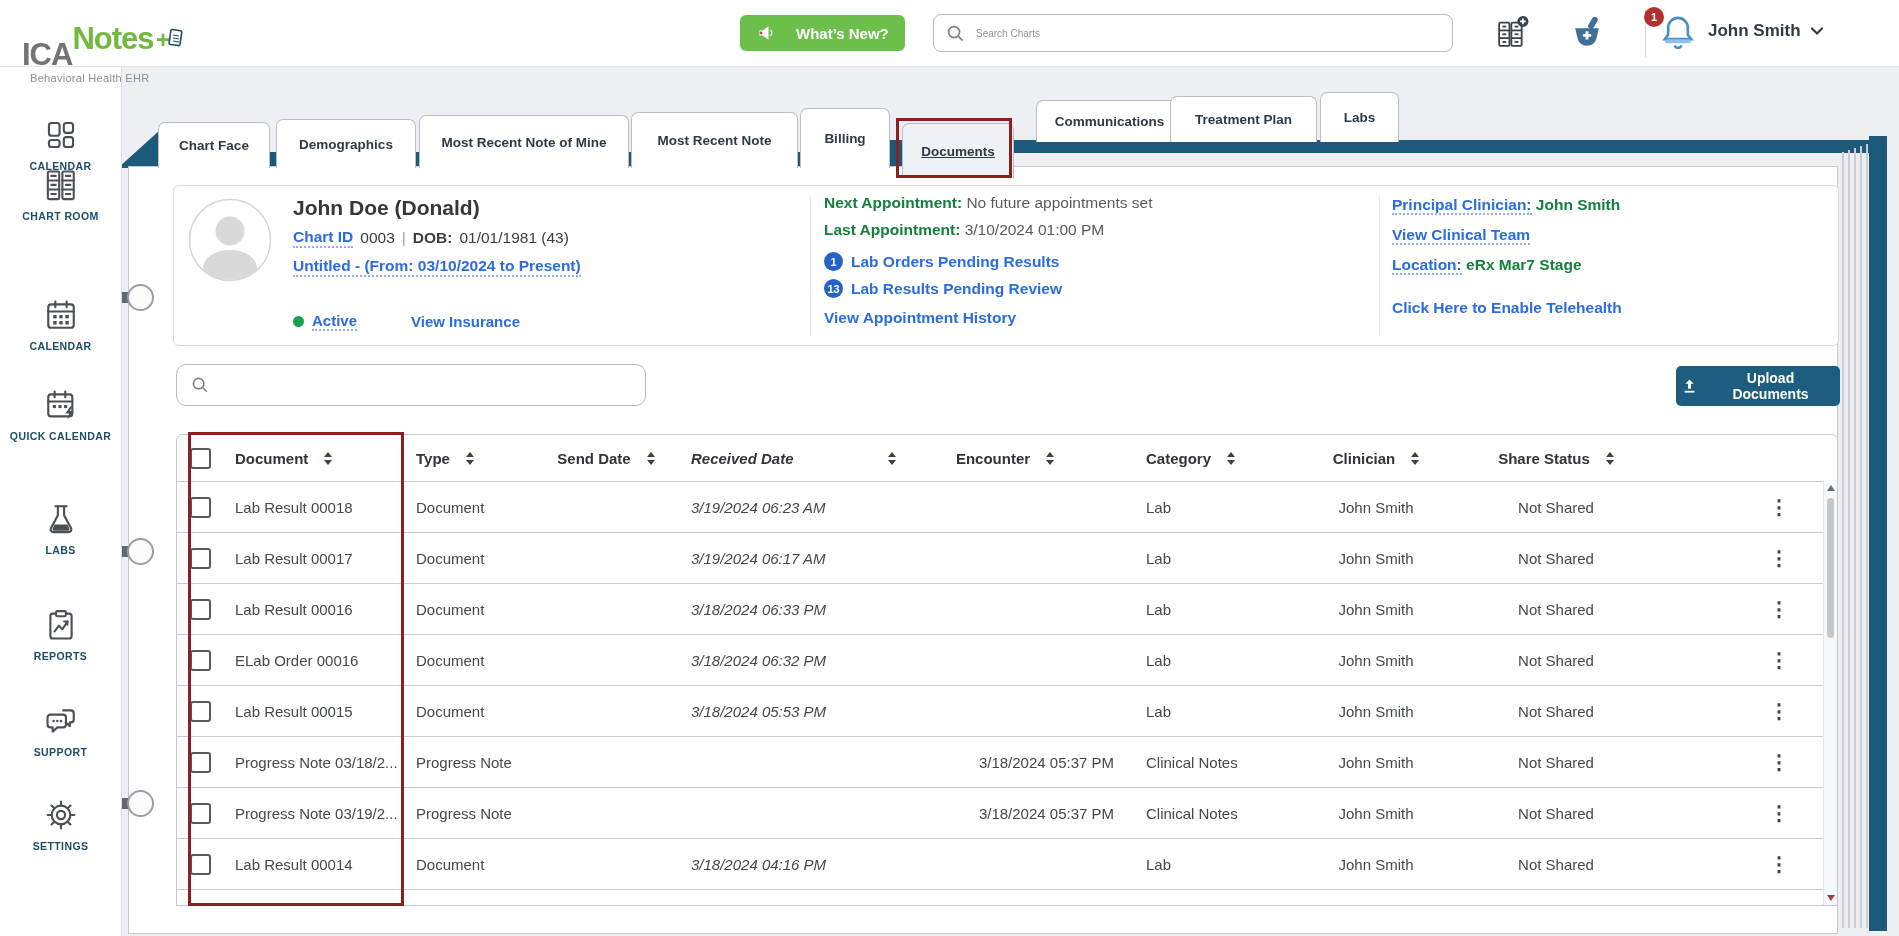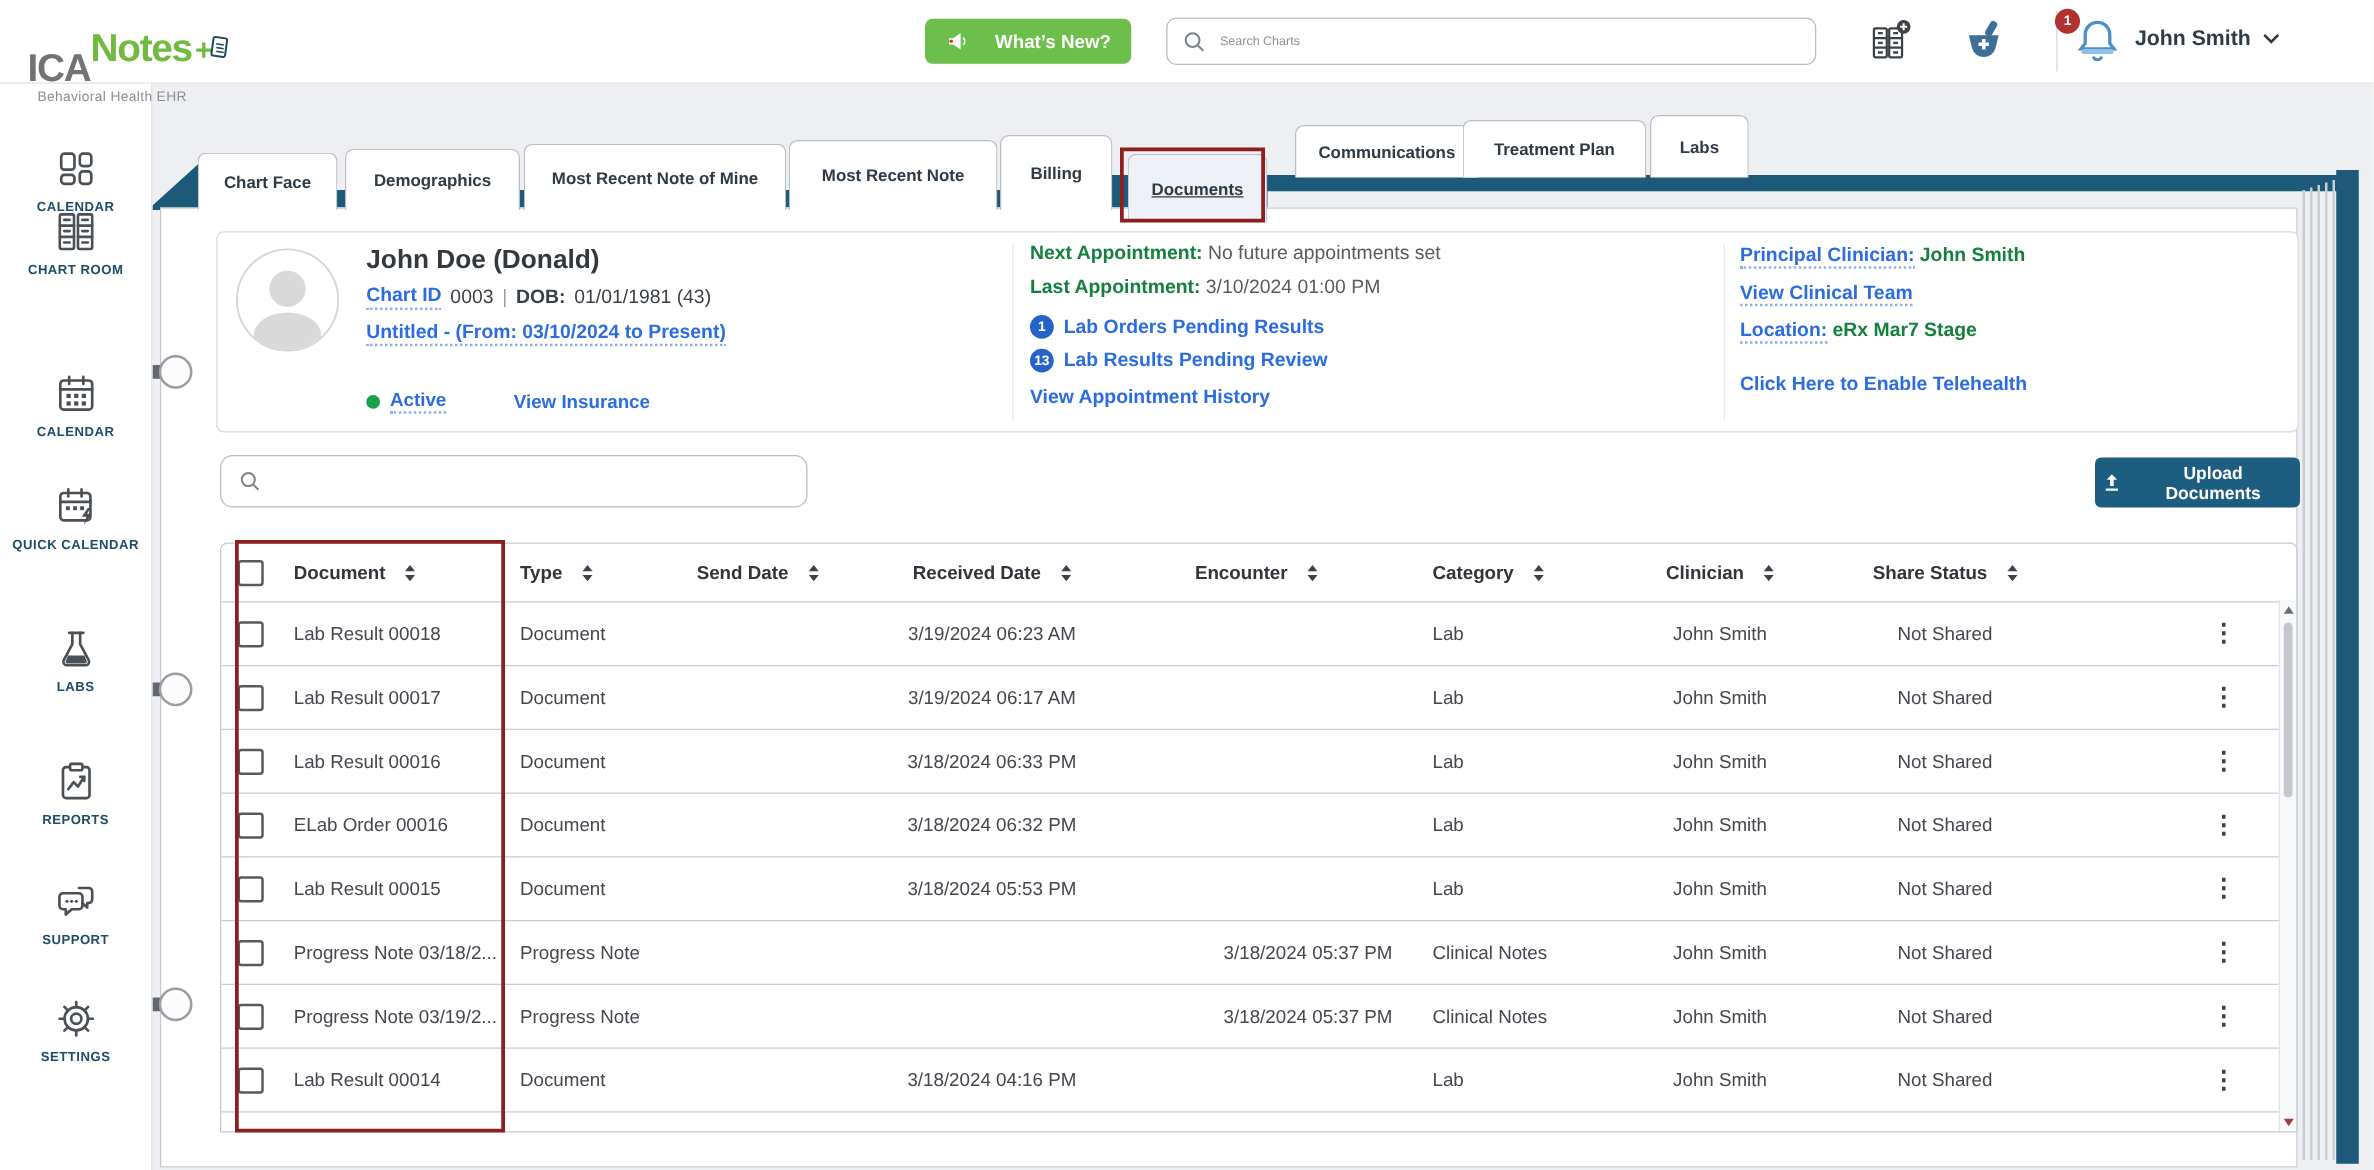--- a/index.html
+++ b/index.html
@@ -75,21 +75,21 @@
 
   
   .dtable{position:absolute;left:176px;top:434px;width:1662px;height:472px;background:#fff;border:1px solid #c5c9cd;border-radius:6px 6px 0 0;box-sizing:border-box;overflow:hidden;z-index:5;}
   .thead{display:flex;align-items:center;height:46px;border-bottom:1px solid #c9ccd0;font-size:15px;font-weight:700;color:#2f353b;}
   .trow{display:flex;align-items:center;height:50px;border-bottom:1px solid #c9ccd0;font-size:15px;color:#43484e;}
   .cell{box-sizing:border-box;display:flex;align-items:center;}
   .col-check{width:46px;justify-content:center;}
   .col-doc{width:183px;padding-left:12px;}
   .col-type{width:115px;padding-left:10px;}
   .col-send{width:170px;justify-content:center;}
-  .col-recv{width:205px;justify-content:center;}
+  .col-recv{width:205px;justify-content:space-between;font-style:italic;}
   .col-enc{width:220px;justify-content:flex-end;padding-right:2px;}
   .col-cat{width:175px;padding-left:30px;}
   .col-clin{width:170px;justify-content:center;}
   .col-share{width:190px;justify-content:center;}
   .col-menu{flex:1;justify-content:flex-end;padding-right:48px;}
   .cb{width:17px;height:17px;border:2px solid #565b61;border-radius:3px;background:#fff;display:inline-block;cursor:pointer;}
   .kebab{font-size:20px;font-weight:700;color:#3c4146;cursor:pointer;line-height:1;letter-spacing:0;}
   .sort{display:inline-flex;flex-direction:column;gap:3px;margin-left:16px;cursor:pointer;}
   .sort i{width:0;height:0;border-left:4px solid transparent;border-right:4px solid transparent;display:block;}
   .sort .up{border-bottom:5px solid #39434d;}

